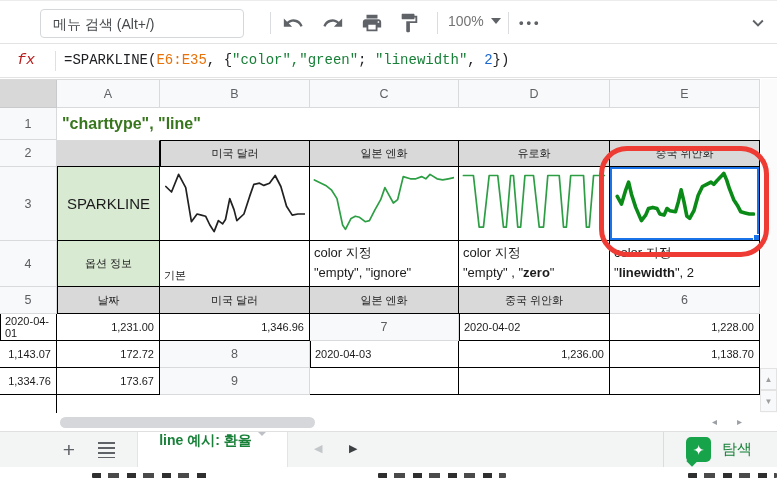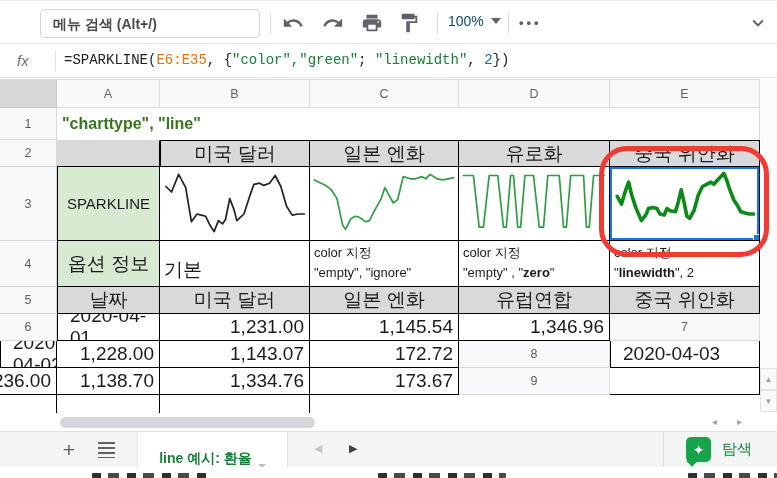--- a/index.html
+++ b/index.html
@@ -2,51 +2,51 @@
 <html><head>
 <meta charset="utf-8">
 <style>
   * { box-sizing: border-box; margin: 0; padding: 0; }
   html,body { width:777px; height:478px; overflow:hidden; background:#fff;
     font-family:"Liberation Sans","DejaVu Sans",sans-serif; position:relative; }
 
   
   .toolbar { position:absolute; top:0; left:0; width:777px; height:44px;
     background:#fff; border-top:1px solid #ececec; border-bottom:1px solid #e3e3e3; }
-  .search-box { position:absolute; left:40px; top:8px; width:220px; height:29px;
+  .search-box { position:absolute; left:40px; top:8px; width:204px; height:29px;
     border:1px solid #d5d8db; border-radius:4px; padding:0 12px; font-size:14px;
-    color:#3c4043; outline:none; background:#fff;font-weight:bold; }
+    color:#3c4043; outline:none; background:#fff; }
   .search-box::placeholder { color:#3c4043; opacity:.95; }
   .tsep { position:absolute; top:11px; width:1px; height:22px; background:#dadce0; }
   .ticon { position:absolute; top:11px; width:22px; height:22px; fill:#5f6368; cursor:pointer; }
-  .zoom-ctl { position:absolute; left:448px; top:12px; font-size:14px; color:#0c4a6e;
+  .zoom-ctl { position:absolute; left:448px; top:12px; font-size:14px; color:#737373;
     cursor:pointer; display:flex; align-items:center; gap:7px; }
   .caret-down { width:0; height:0; border-left:5px solid transparent;
     border-right:5px solid transparent; border-top:6px solid #5f6368; }
   .more-dots { position:absolute; left:519px; top:14px; font-size:13px; letter-spacing:3px;
     color:#5f6368; font-weight:bold; cursor:pointer; }
   .collapse-chevron { position:absolute; left:747px; top:11px; width:22px; height:22px;
     fill:#5f6368; cursor:pointer; }
 
   
   .formula-bar { position:absolute; top:45px; left:0; width:777px; height:33px;
     background:#fff; border-bottom:1px solid #e3e3e3; }
-  .fx { position:absolute; left:17px; top:7px; font-family:Liberation Sans, sans-serif;
-    font-style:italic; font-size:15px; color:#737373; }
+  .fx { position:absolute; left:17px; top:7px; font-family:Liberation Mono, monospace;
+    font-style:italic; font-size:15px; color:#b91c1c; }
   .fsep { position:absolute; left:55px; top:6px; width:1px; height:20px; background:#e0e0e0; }
   .formula-text { position:absolute; left:64px; top:7px;
     font-family:"Liberation Mono","DejaVu Sans Mono",monospace; font-size:14px;
     white-space:pre; color:#202124; }
 
   
   .sheet { position:absolute; top:79px; left:0; display:grid;
     grid-template-columns:57px 103px 150px 149px 151px 150px;
     grid-template-rows:28px 32px 27px 74px 46px 27px 27px 27px 27px 27px;
     border-top:1px solid #d9dadc; }
-  .cell { position:relative; overflow:hidden; font-size:19px; color:#1b1b1b;
+  .cell { position:relative; overflow:hidden; font-size:11px; color:#1b1b1b;
     display:flex; align-items:center; }
   .corner { background:#d8d8d8; border-right:1px solid #c9cacc; border-bottom:1px solid #c9cacc; }
   .ch { background:#f8f9fa; color:#5f6368; font-size:12.5px; justify-content:center;
     border-right:1px solid #d9dadc; border-bottom:1px solid #d9dadc; }
   .rh { background:#f8f9fa; color:#5b5e61; font-size:12.5px; justify-content:center;
     border-right:1px solid #d9dadc; border-bottom:1px solid #d9dadc; }
   .blk-r { border-right:1px solid #000; }
   .blk-b { border-bottom:1px solid #000; }
   .blk-t { border-top:1px solid #000; }
   .blk-l { border-left:1px solid #000; }
@@ -56,21 +56,21 @@
   .g-hdr { background:#d9d9d9; justify-content:center; }
   .g-grn { background:#d9ead3; justify-content:center; }
   .sparkcell { background:#fff; }
   .spark { position:absolute; left:3px; top:3px; width:calc(100% - 7px); height:calc(100% - 7px); }
   .a3 { font-size:15px; }
   .opt { font-size:13px; line-height:1.5; align-items:flex-start; padding:2px 4px;
     display:block; }
   .opt b { font-weight:bold; }
   .b4 { align-items:flex-end; padding:0 4px 3px 4px; }
   .num { justify-content:flex-end; padding-right:5px; }
-  .date { padding-left:12px; }
+  .date { padding-left:4px; }
 
   
   .sel-border { position:absolute; inset:0; border:2px solid #1a73e8; pointer-events:none; }
   .sel-handle { position:absolute; right:-1px; bottom:-1px; width:7px; height:7px;
     background:#1a73e8; border:1px solid #fff; }
 
   
   .annotation { position:absolute; left:599px; top:146px; width:170px; height:111px;
     border:5px solid #ee3b33; border-radius:28px; z-index:40; pointer-events:none; }
 
@@ -87,21 +87,21 @@
   
   .sheetbar { position:absolute; left:0; top:431px; width:777px; height:36px;
     background:#f3f4f4; border-top:1px solid #e0e0e0; }
   .add-sheet { position:absolute; left:55px; top:4px; width:28px; height:28px;
     font-size:21px; color:#5f6368; display:flex; align-items:center; justify-content:center;
     cursor:pointer; }
   .all-sheets { position:absolute; left:98px; top:10px; width:17px; height:16px;
     background:repeating-linear-gradient(#5f6368 0 2px, transparent 2px 5px); cursor:pointer; }
   .tab-active { position:absolute; left:137px; top:0; width:151px; height:36px; background:#fff;
     border-left:1px solid #e4e4e4; border-right:1px solid #e4e4e4;
-    display:flex; align-items:flex-end; justify-content:center; gap:6px;
+    display:flex; align-items:flex-start; justify-content:center; gap:6px;
     color:#188038; font-weight:bold; font-size:14px; cursor:pointer; }
   .tab-caret { width:0; height:0; border-left:4px solid transparent;
     border-right:4px solid transparent; border-top:4px solid #bdc1c6; }
   .nav-arrow { position:absolute; top:10px; font-size:11px; cursor:pointer; }
   .bar-sep { position:absolute; left:663px; top:0; width:1px; height:36px; background:#dcdcdc; }
   .explore { position:absolute; left:686px; top:5px; display:flex; align-items:center;
     gap:11px; cursor:pointer; }
   .explore-icon { position:relative; width:25px; height:25px; background:#17a34a;
     border-radius:5px; display:flex; align-items:center; justify-content:center;
     color:#fff; font-size:14px; }
@@ -207,27 +207,25 @@
   </div>
   <div class="cell opt blk-r blk-b">
     <div>color 지정</div>
     <div><span>"</span><b>linewidth</b><span>", 2</span></div>
   </div>
 
   <div class="cell rh">5</div>
   <div class="cell g-hdr blk-l blk-r blk-b">날짜</div>
   <div class="cell g-hdr blk-r blk-b">미국 달러</div>
   <div class="cell g-hdr blk-r blk-b">일본 엔화</div>
-  <div class="cell g-hdr blk-r blk-b">유럽연합</div>
   <div class="cell g-hdr blk-r blk-b">중국 위안화</div>
 
   <div class="cell rh">6</div>
   <div class="cell date blk-l blk-r blk-b">2020-04-01</div>
   <div class="cell num blk-r blk-b">1,231.00</div>
-  <div class="cell num blk-r blk-b">1,145.54</div>
   <div class="cell num blk-r blk-b">1,346.96</div>
 
   <div class="cell rh">7</div>
   <div class="cell date blk-l blk-r blk-b">2020-04-02</div>
   <div class="cell num blk-r blk-b">1,228.00</div>
   <div class="cell num blk-r blk-b">1,143.07</div>
   <div class="cell num blk-r blk-b">172.72</div>
 
   <div class="cell rh">8</div>
   <div class="cell date blk-l blk-r blk-b">2020-04-03</div>

